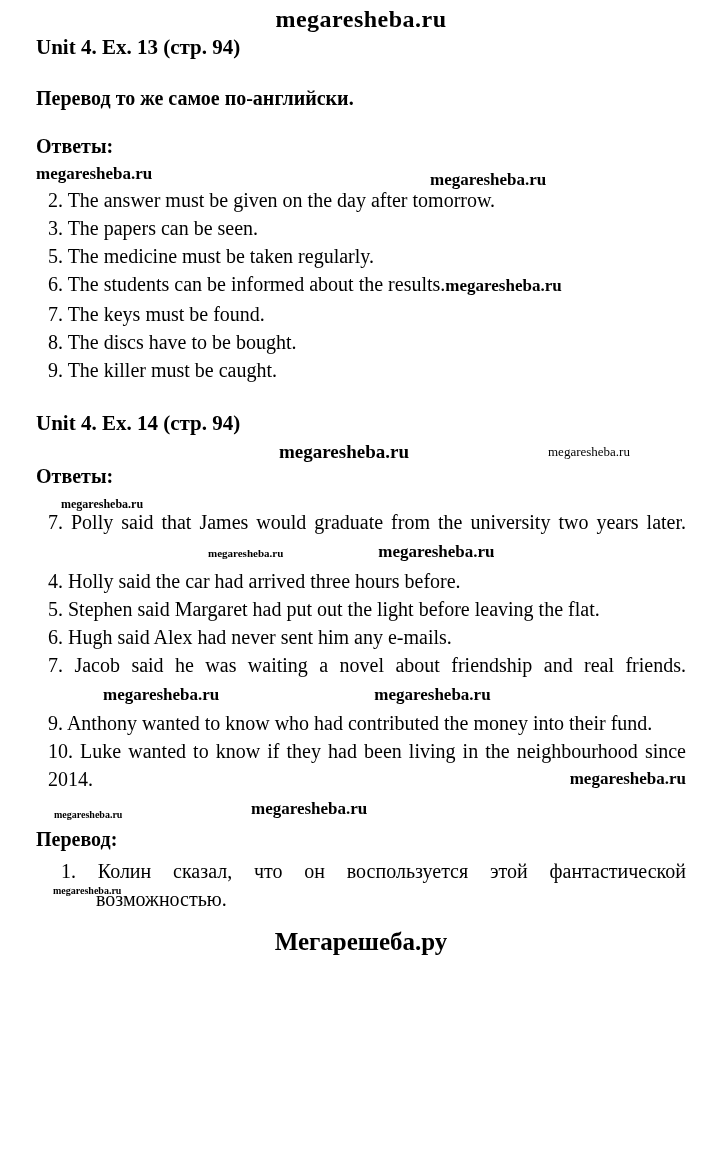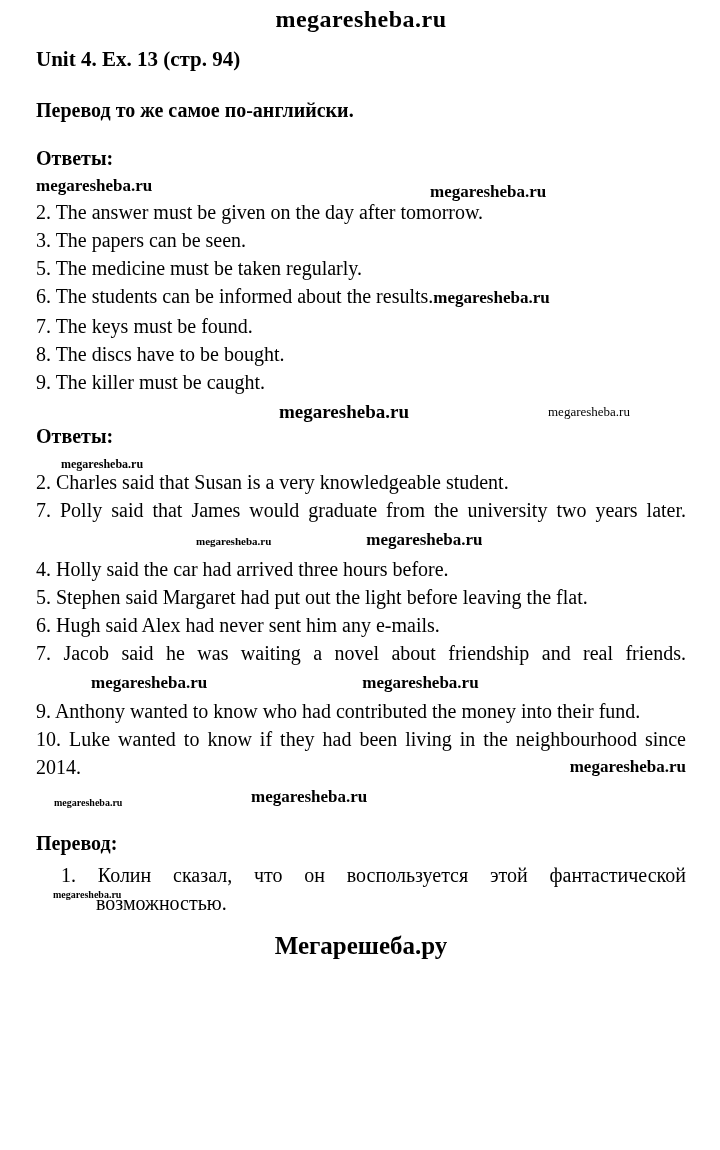--- a/index.html
+++ b/index.html
@@ -10,41 +10,41 @@
     overflow:hidden;
     color:#000;
     font-family:"Liberation Serif", serif;
     font-size:20px;
     line-height:28px;
   }
   .wm-top {
     text-align:center; font-weight:bold; font-size:24px; line-height:30px;
     letter-spacing:0.5px;
   }
-  h2.ex-heading { font-size:21px; line-height:26px; margin-top:12px; font-weight:bold; }
+  h2.ex-heading { font-size:21px; line-height:26px; font-weight:bold; }
   h2.ex14 { margin-top:26px; }
   .task { font-weight:bold; margin-top:24px; }
   .answers-label { font-weight:bold; margin-top:20px; }
   .answers-label.tight { margin-top:0; }
-  p.answer { text-align:justify; }
+  p.answer { text-align:justify;margin-left:12px; }
   .wm { font-weight:bold; white-space:nowrap; }
   .wm17 { font-size:17px; }
   .wm19 { font-size:19px; }
   .wm13 { font-size:13px; font-weight:normal; }
   .wm12 { font-size:12px; }
   .wm11 { font-size:11px; }
   .wm10 { font-size:10px; }
   .wmrow { position:relative; }
   .wmrow1 { height:26px; }
   .wmrow2 { height:24px; margin-top:2px; }
   .wmrow-small { height:18px; }
   .wmrow3 { height:24px; }
   .wmrow .wm { position:absolute; }
   .float-r { float:right; }
-  .perevod-label { font-weight:bold; margin-top:24px; }
+  .perevod-label { font-weight:bold; margin-top:8px; }
   .translation {
     margin:4px 0 0 25px;
     padding-left:35px;
     text-indent:-35px;
     text-align:justify;
     position:relative;
   }
   .translation .wm-over { position:absolute; left:-8px; top:20px; text-indent:0; }
   .footer-title { text-align:center; font-weight:bold; font-size:25px; line-height:34px; margin-top:12px; }
 </style>
@@ -66,33 +66,33 @@
   <p class="answer"><span>2. The answer must be given on the day after tomorrow.</span></p>
   <p class="answer"><span>3. The papers can be seen.</span></p>
   <p class="answer"><span>5. The medicine must be taken regularly.</span></p>
   <p class="answer"><span>6. The students can be informed about the results.</span><span class="wm wm17">megaresheba.ru</span></p>
   <p class="answer"><span>7. The keys must be found.</span></p>
   <p class="answer"><span>8. The discs have to be bought.</span></p>
   <p class="answer"><span>9. The killer must be caught.</span></p>
 </section>
 
 <section>
+  <h2 class="ex-heading ex14">Unit 4. Ex. 14 (стр. 94)</h2>
 
   <div class="wmrow wmrow2">
     <span class="wm wm19" style="left:243px; top:0;">megaresheba.ru</span>
     <span class="wm wm13" style="left:512px; top:0;">megaresheba.ru</span>
   </div>
 
   <p class="answers-label tight">Ответы:</p>
 
   <div class="wmrow wmrow-small">
     <span class="wm wm12" style="left:25px; top:0;">megaresheba.ru</span>
   </div>
 
-  <p class="answer"><span>2. Charles said that Susan is a very knowledgeable student.</span></p>
   <p class="answer"><span>7. Polly said that James would graduate from the university two years later.</span>
     <span class="wm wm11" style="margin-left:160px;">megaresheba.ru</span>
     <span class="wm wm17" style="margin-left:90px;">megaresheba.ru</span>
   </p>
   <p class="answer"><span>4. Holly said the car had arrived three hours before.</span></p>
   <p class="answer"><span>5. Stephen said Margaret had put out the light before leaving the flat.</span></p>
   <p class="answer"><span>6. Hugh said Alex had never sent him any e-mails.</span></p>
   <p class="answer"><span>7. Jacob said he was waiting a novel about friendship and real friends.</span>
     <span class="wm wm17" style="margin-left:55px;">megaresheba.ru</span>
     <span class="wm wm17" style="margin-left:150px;">megaresheba.ru</span>

